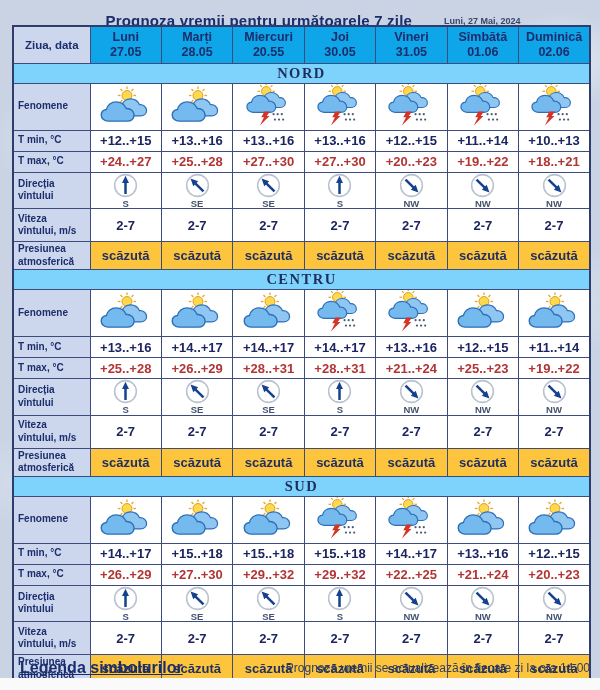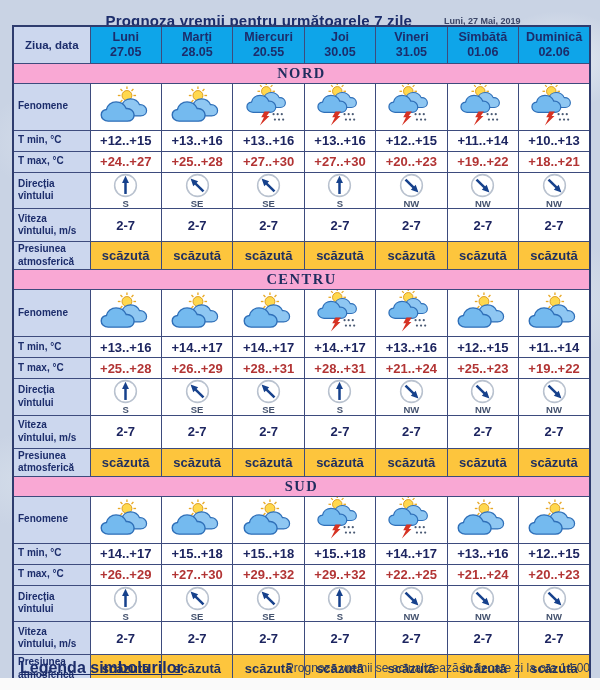--- a/index.html
+++ b/index.html
@@ -23,21 +23,21 @@
   tr.r-head{height:37px;}
   tr.r-band{height:20px;}
   tr.r-phen{height:41px;}
   tr.r-t{height:21px;}
   tr.r-dir{height:36px;}
   tr.r-speed{height:33px;}
   tr.r-press{height:26px;}
   th.corner, td.label{background:#ccd7ee;color:#1c2d6b;}
   th.corner{font-size:11.5px;font-weight:bold;}
   th.day{background:#0ea5e9;color:#1c2d6b;font-size:12.5px;font-weight:bold;line-height:1.2;}
-  td.band{background:#f9a8d4;color:#1f2d5e;font-family:"Liberation Serif",serif;
+  td.band{background:#7dd3fc;color:#1f2d5e;font-family:"Liberation Serif",serif;
     font-weight:bold;font-size:14.5px;letter-spacing:1.5px;}
   td.label{font-size:10px;font-weight:bold;text-align:left;padding:1px 4px 1px 4px;line-height:1.25;}
   td.val-min{color:#1d2560;font-size:13px;font-weight:bold;}
   td.val-max{color:#b23434;font-size:13px;font-weight:bold;}
   td.val-speed{color:#1d2560;font-size:13px;font-weight:bold;}
   td.press{background:#fdc53d;color:#203060;font-size:13px;font-weight:bold;}
   td.icon-cell{background:#ffffff;}
   .wind-wrap{display:flex;flex-direction:column;align-items:center;justify-content:center;line-height:1;}
   .wind-label{font-size:9.5px;font-weight:bold;color:#44526e;margin-top:1px;}
   .footer{position:absolute;left:20px;right:10px;top:659px;display:flex;justify-content:space-between;align-items:center;}
@@ -45,21 +45,21 @@
   .update-note{font-size:12px;color:#2f3e63;}
   .bottom-strip{position:absolute;left:0;right:0;bottom:0;height:12px;background:#fafafa;}
   svg{display:block;}
 </style>
 </head>
 <body>
 
 <div class="page">
   <div class="title-bar">
     <span class="page-title">Prognoza vremii pentru următoarele 7 zile</span>
-    <span class="date-label">Luni, 27 Mai, 2019</span>
+    <span class="date-label">Luni, 27 Mai, 2024</span>
   </div>
 
   <table class="forecast">
     <colgroup>
       <col class="c-label">
       <col>
         <col>
         <col>
         <col>
         <col>

